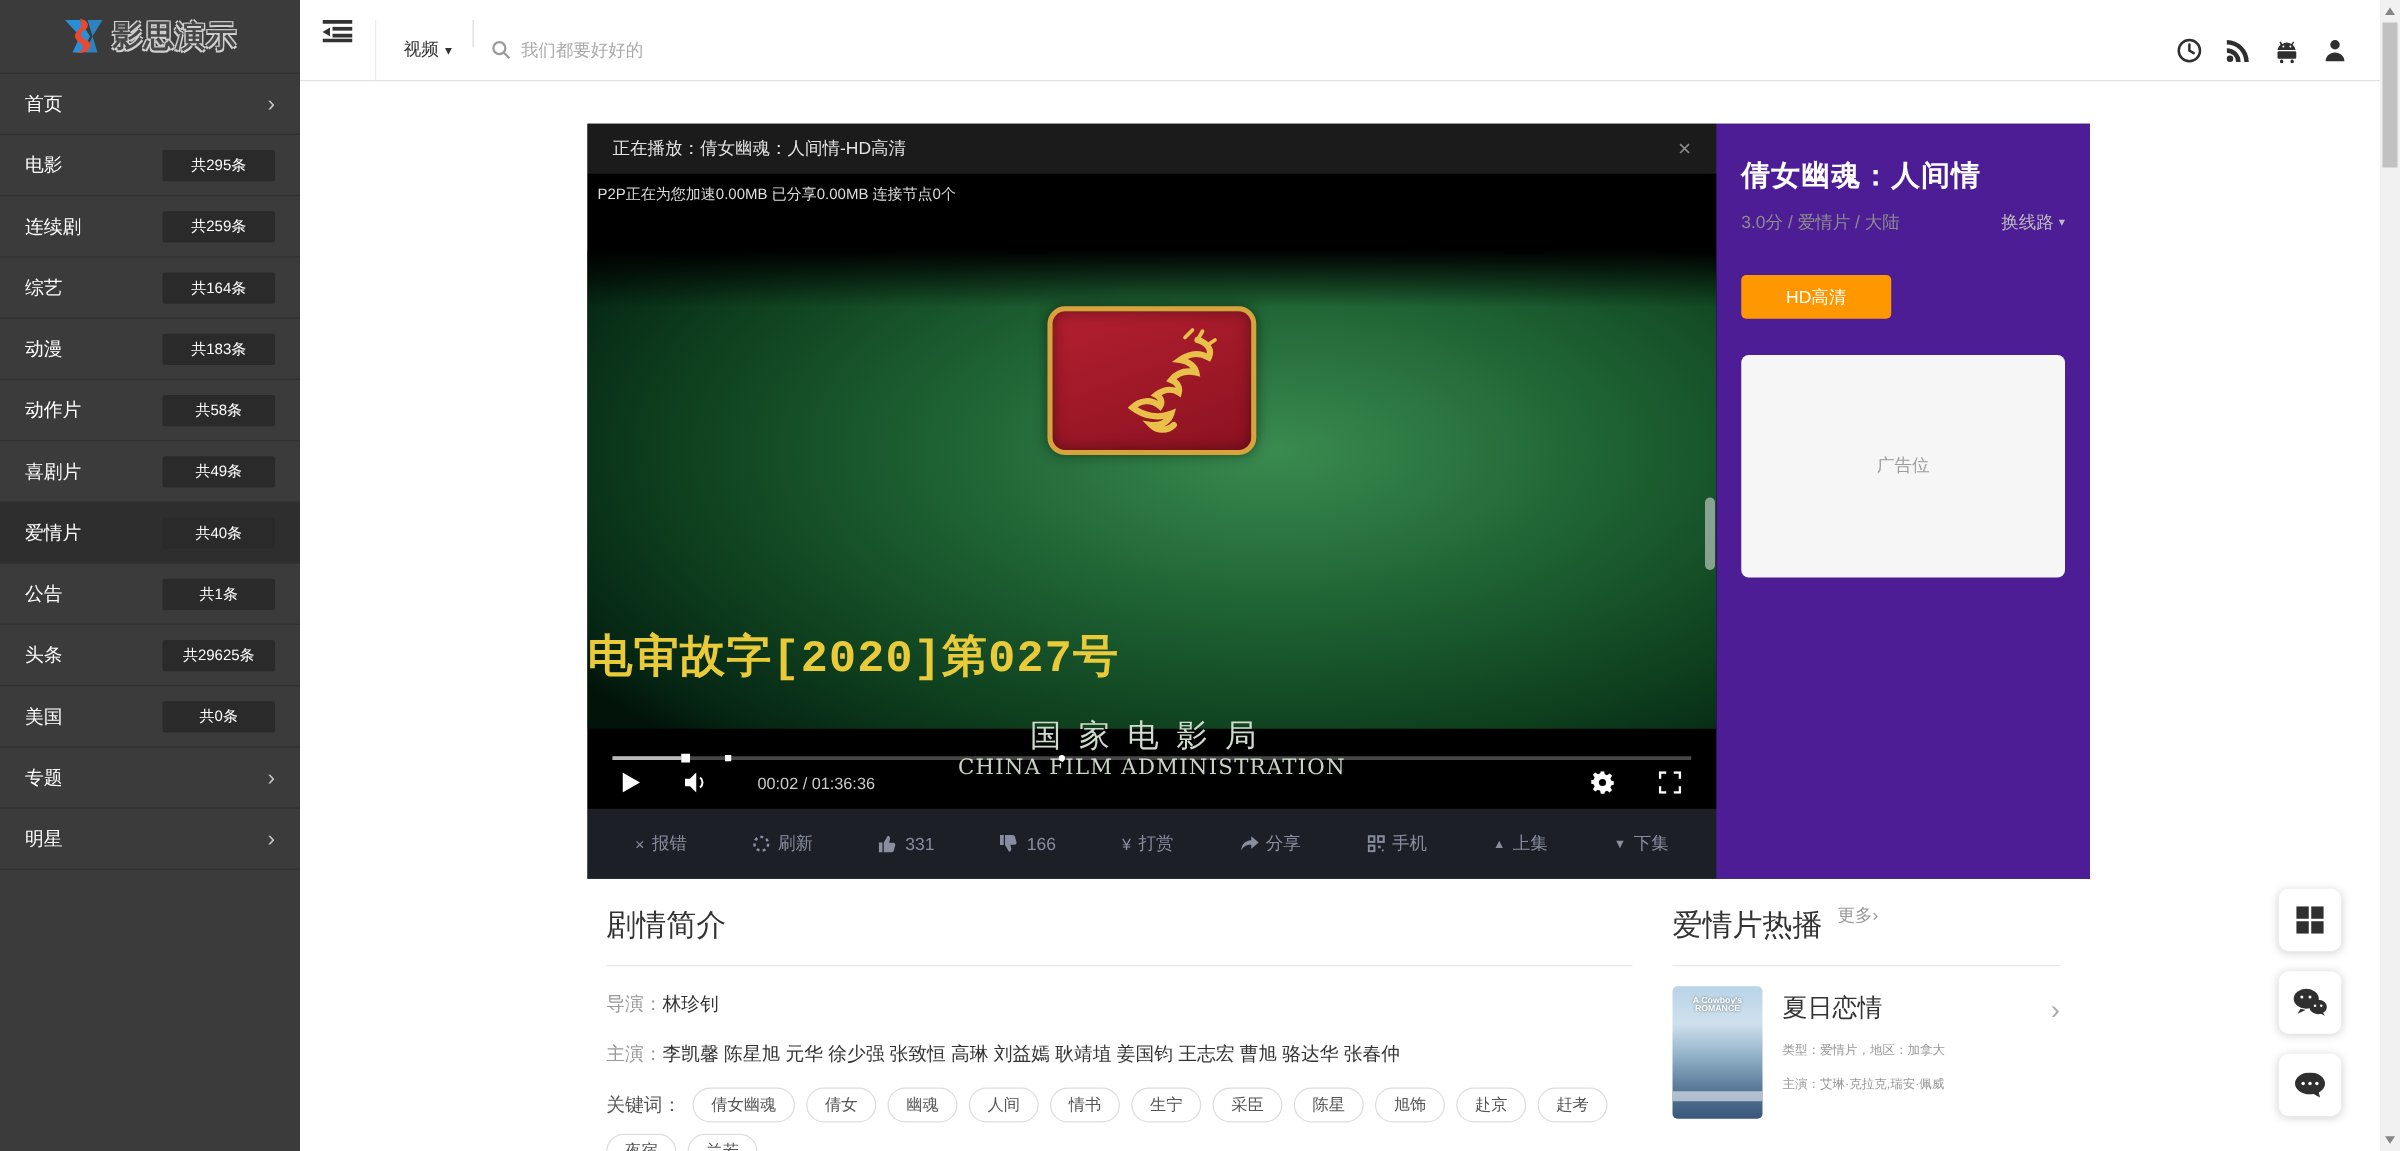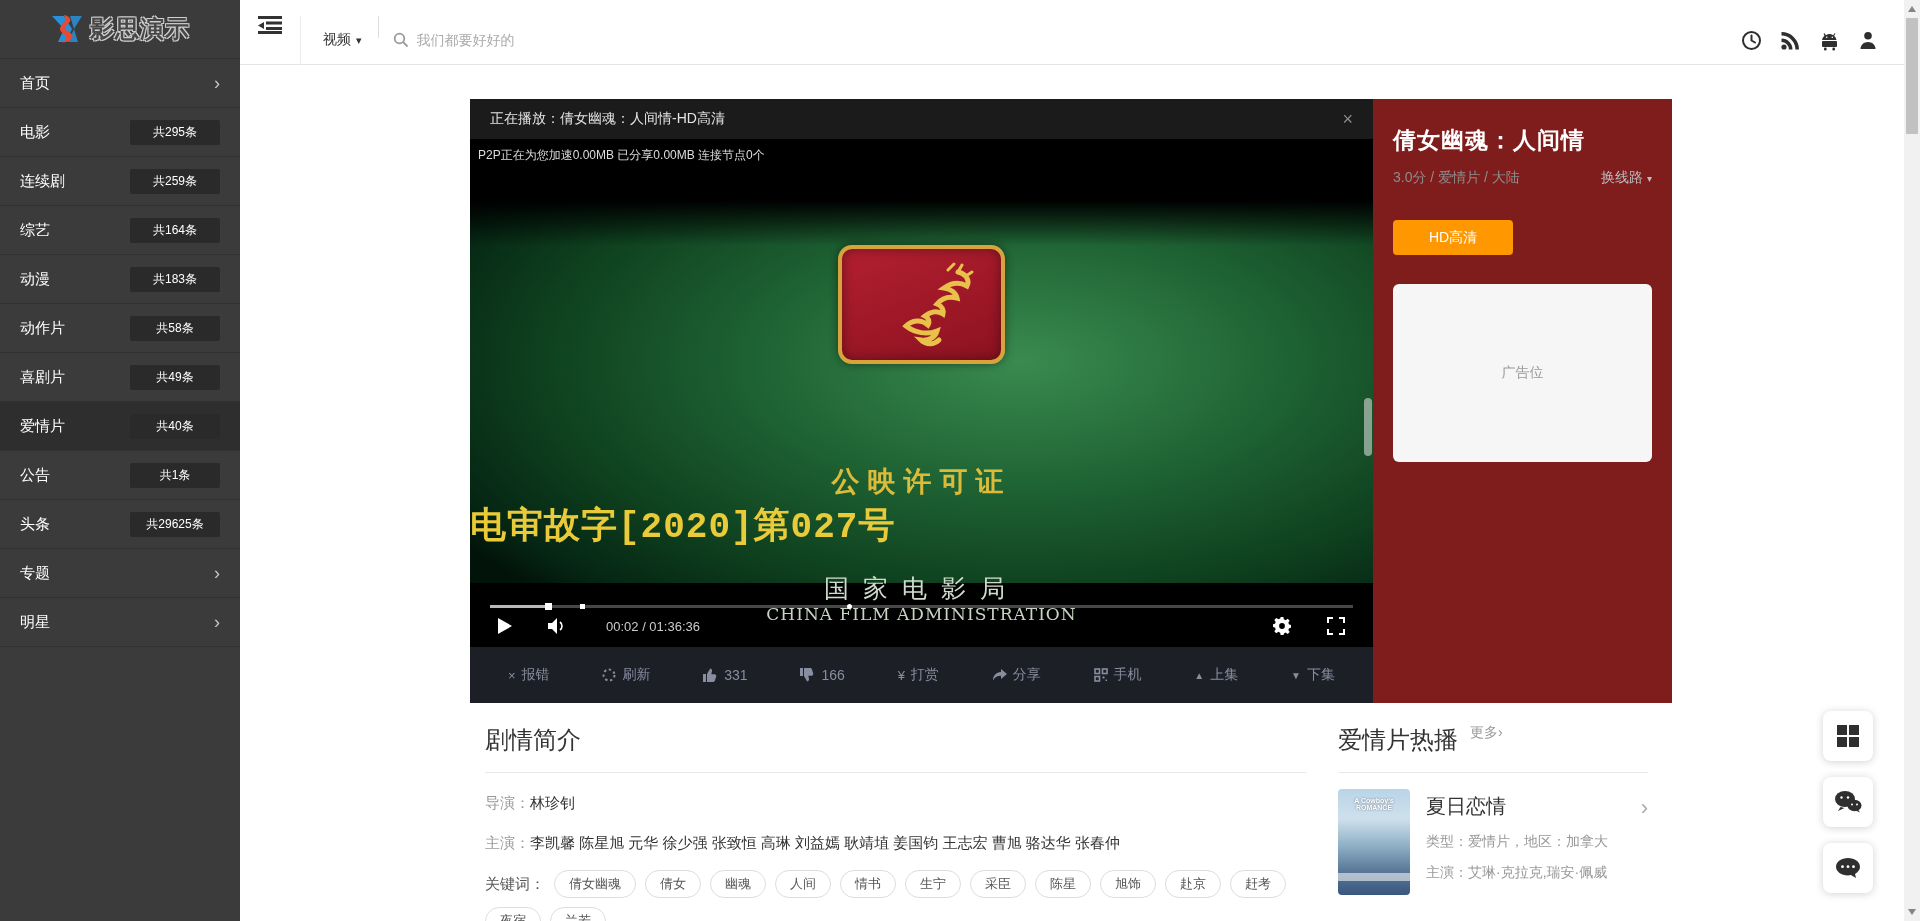--- a/index.html
+++ b/index.html
@@ -69,21 +69,21 @@
   .ctrl-row .cbtn { display:flex; cursor:pointer; }
   .time-label { color:#ccc; font-size:13px; margin-left:4px; }
   .ctrl-spacer { flex:1; }
 
   .action-bar { height:56px; background:#1c1f26; display:flex; align-items:center; justify-content:space-between; padding:0 38px; }
   .ab-item { display:flex; align-items:center; gap:6px; color:#888da0; font-size:14px; cursor:pointer; }
   .ab-item .ab-glyph { font-size:13px; }
   .ab-item .ab-tri { font-size:10px; }
 
   
-  .info-panel { width:299px; background:#7f1d1d; padding:26px 20px 0; }
+  .info-panel { width:299px; background:#4c1d95; padding:26px 20px 0; }
   .ip-title { color:#fff; font-size:23px; font-weight:bold; letter-spacing:1px; }
   .ip-meta-row { display:flex; align-items:center; margin-top:13px;text-align:right; }
   .ip-meta { color:#8d8d8d; font-size:14px; }
   .ip-switch { margin-left:auto; color:#bdbdbd; font-size:14px; cursor:pointer; display:flex; align-items:center; gap:4px; }
   .ip-switch .sw-caret { font-size:10px; }
   .hd-btn { margin-top:33px; width:120px; height:35px; background:#ff9800; color:#fff; font-size:14px;
             border:none; border-radius:4px; cursor:pointer; }
   .ad-box { margin-top:29px; width:259px; height:178px; background:#f6f6f6; border-radius:6px;
             display:flex; align-items:center; justify-content:center; color:#9b9b9b; font-size:14px; }
 
@@ -102,21 +102,21 @@
   .hot-head { display:flex; align-items:flex-start; gap:12px; }
   .hot-more { color:#999; font-size:14px; cursor:pointer; }
   .hot-card { margin-top:16px; display:flex; gap:16px; position:relative; cursor:pointer; }
   .poster { width:72px; height:106px; border-radius:4px; flex:none; position:relative; overflow:hidden;
             background:linear-gradient(#b9d4e8 0%,#cfe0ec 28%,#93b3c9 52%,#5c7b9a 76%,#39567c 100%); }
   .poster-text { position:absolute; top:8px; width:100%; text-align:center; color:#fff; font-size:7px; font-weight:bold;
                  text-shadow:0 0 2px rgba(0,0,0,.5); }
   .poster-band { position:absolute; bottom:14px; width:100%; height:8px; background:rgba(255,255,255,.55); }
   .hc-body { padding-top:4px; flex:1; }
   .hc-title { font-size:20px; color:#333; }
-  .hc-meta { margin-top:13px; font-size:14px; color:#999; }
+  .hc-meta { margin-top:13px; font-size:10px; color:#999; }
   .hc-arrow { position:absolute; right:0; top:8px; color:#aaa; font-size:22px; line-height:1; }
 
   
   .float-btn { position:absolute; left:1823px; width:50px; height:50px; background:#fff; border-radius:8px;
                box-shadow:0 1px 8px rgba(0,0,0,.18); display:flex; align-items:center; justify-content:center; cursor:pointer; }
 
   
   .scrollbar { position:absolute; right:0; top:0; width:16px; height:921px; background:#f1f1f1; z-index:9; }
   .sb-arrow { position:absolute; left:4px; width:0; height:0; border-left:4px solid transparent; border-right:4px solid transparent; }
   .sb-up { top:6px; border-bottom:6px solid #858585; }
@@ -174,20 +174,24 @@
       <span class="mi-label">爱情片</span>
       <span class="mi-badge">共40条</span>
     </div>
     <div class="menu-item">
       <span class="mi-label">公告</span>
       <span class="mi-badge">共1条</span>
     </div>
     <div class="menu-item">
       <span class="mi-label">头条</span>
       <span class="mi-badge">共29625条</span>
+    </div>
+    <div class="menu-item">
+      <span class="mi-label">美国</span>
+      <span class="mi-badge">共0条</span>
     </div>
     <div class="menu-item">
       <span class="mi-label">专题</span>
       <span class="mi-arrow">›</span>
     </div>
     <div class="menu-item">
       <span class="mi-label">明星</span>
       <span class="mi-arrow">›</span>
     </div>
   </aside>
@@ -260,21 +264,20 @@
       <div class="video-body">
         <div class="p2p">P2P正在为您加速0.00MB 已分享0.00MB 连接节点0个</div>
 
         <div class="scene">
           <div class="dragon-badge">
             <svg width="120" height="86" viewBox="0 0 120 86" fill="none" stroke="#e8c04a" stroke-linecap="round">
               <path d="M96 10c8 2 12 8 9 14-9-5-16-3-23 2 7 1 12 5 13 10-8-2-15 0-20 6 5 2 7 6 6 10-6-4-13-2-18 2 4 2 5 6 3 9-7-6-16-5-22 1 9 7 21 9 31 5-2 7-9 10-16 9 5 5 13 5 18 0" stroke-width="5"></path>
               <path d="M86 8l6-6M96 10l4-7M104 14l6-4" stroke-width="3"></path>
             </svg>
           </div>
-          <div class="permit-title">公映许可证</div>
           <div class="permit-number">电审故字[2020]第027号</div>
           <div class="authority-cn">国家电影局</div>
           <div class="authority-en">CHINA FILM ADMINISTRATION</div>
         </div>
 
         <div class="edge-handle"></div>
 
         <div class="controls">
           <div class="progress">
             <div class="played"></div>

